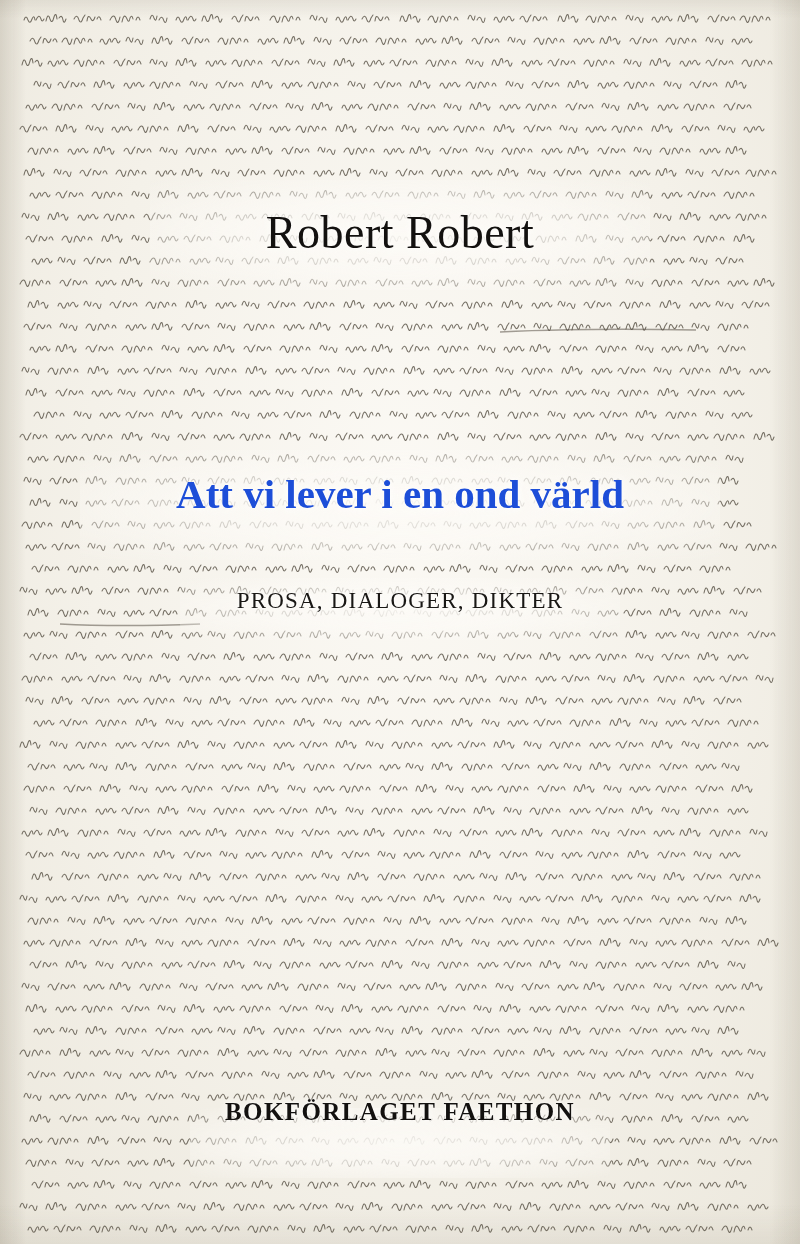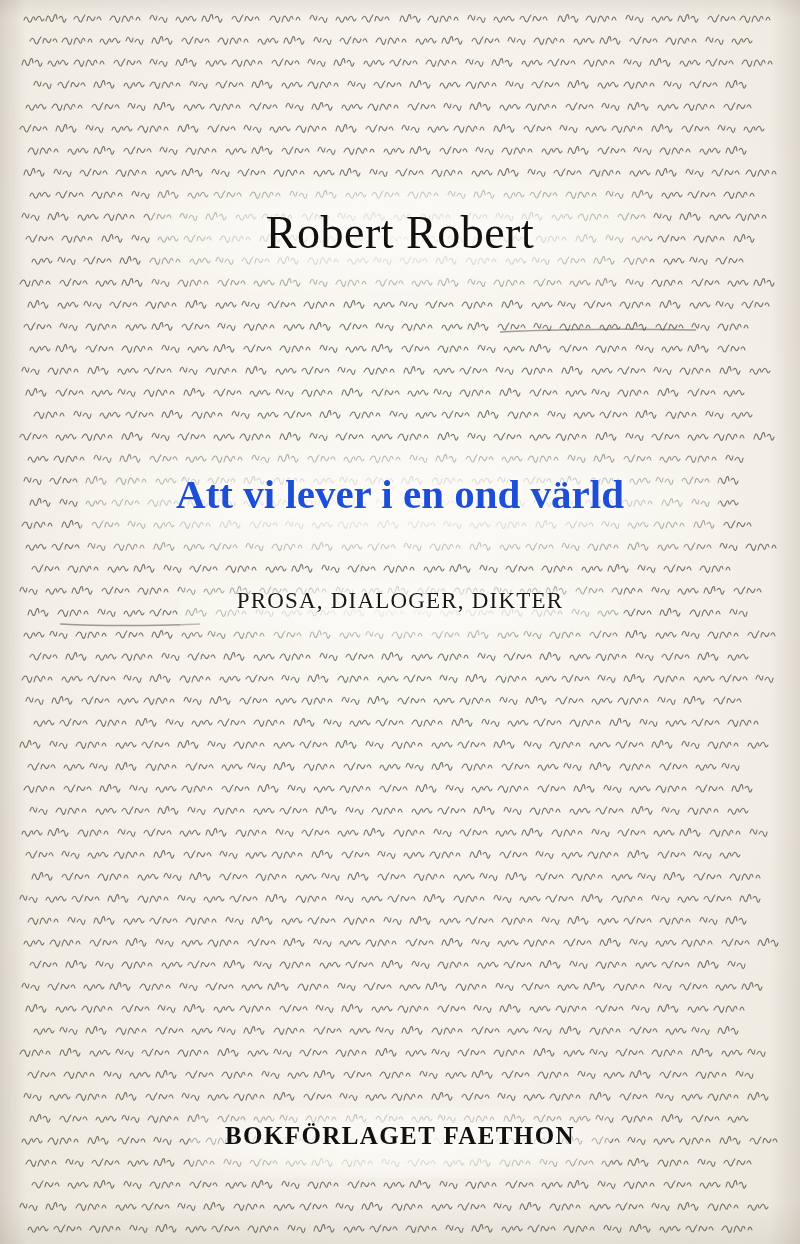--- a/index.html
+++ b/index.html
@@ -87,21 +87,21 @@
     width: 100%;
     text-align: center;
     font-size: 23px;
     letter-spacing: 1.2px;
     color: #1a1815;
     font-family: "Liberation Serif", serif;
     text-shadow: 0 0 2px rgba(255,255,255,0.95), 0 0 7px rgba(255,255,255,0.8);
   }
   .publisher {
     position: absolute;
-    top: 1122px;
+    top: 1098px;
     left: 0;
     width: 100%;
     text-align: center;
     font-size: 25px;
     font-weight: bold;
     letter-spacing: 1.4px;
     color: #13110f;
     font-family: "Liberation Serif", serif;
     text-shadow: 0 0 2px rgba(255,255,255,0.95), 0 0 8px rgba(255,255,255,0.85);
   }

